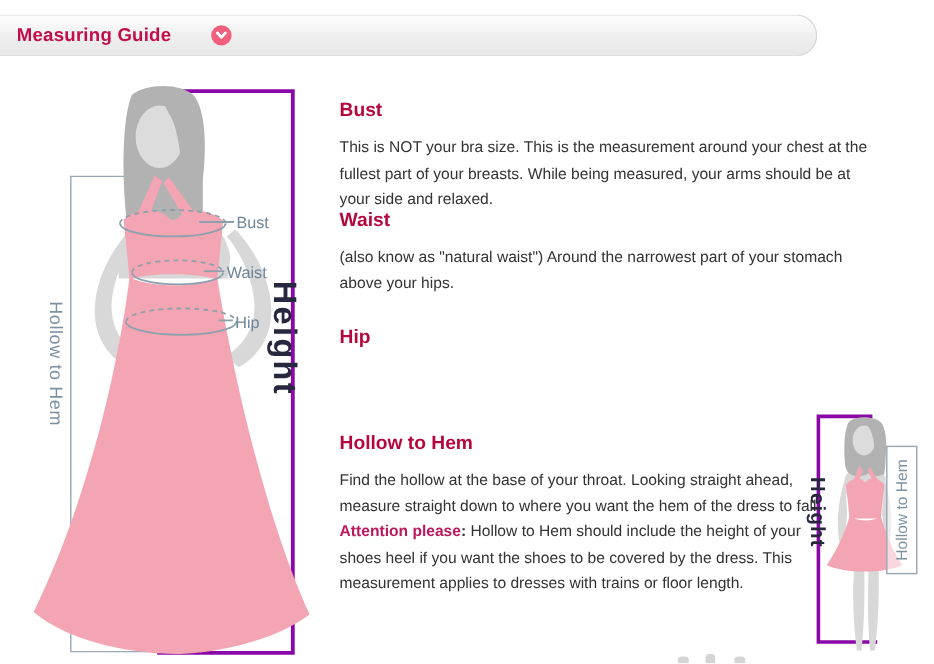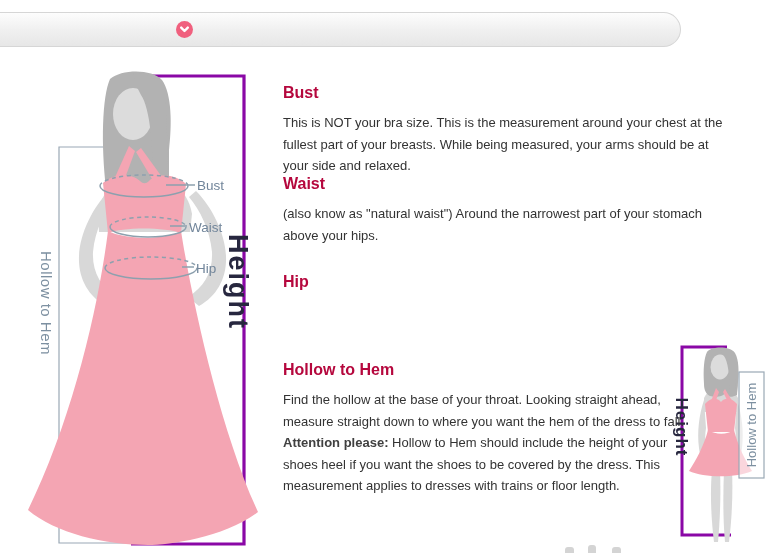--- a/index.html
+++ b/index.html
@@ -18,21 +18,21 @@
   .chevron-circle svg{position:absolute;left:0;top:0;}
 
   
   .section{position:absolute;left:283px;}
   .section-title{margin:0 0 9px 0;font-size:16px;line-height:20px;font-weight:bold;color:#b5073d;}
   .section-body{margin:0;font-size:13px;line-height:21.5px;color:#333;}
   .sec-bust{top:83px;width:445px;}
   .sec-waist{top:174px;width:445px;}
   .sec-hip{top:272px;width:445px;}
   .sec-hollow{top:360px;width:402px;}
-  .attention{font-weight:bold;color:#404040;}
+  .attention{font-weight:bold;color:#be185d;}
   .attention-sep{font-weight:bold;color:#333;}
 
   
   .measure-label{position:absolute;font-size:13.5px;color:#71859a;}
   .bust-label{left:197px;top:178px;}
   .waist-label{left:189px;top:220px;}
   .hip-label{left:196px;top:261px;}
   .vtext{position:absolute;white-space:nowrap;}
   .height-large{left:237px;top:282px;transform:translate(-50%,-50%) rotate(90deg);
     font-size:27px;font-weight:bold;color:#27273f;letter-spacing:2px;}
@@ -50,20 +50,21 @@
   .frag1{left:565px;top:547px;width:9px;height:6px;}
   .frag2{left:588px;top:545px;width:8px;height:8px;}
   .frag3{left:612px;top:547px;width:9px;height:6px;}
 </style>
 </head>
 <body>
 
 <div class="page">
 
   <div class="header-bar">
+    <span class="header-title">Measuring Guide</span>
     <span class="chevron-circle">
       <svg width="17" height="17" viewBox="0 0 17 17">
         <path d="M5.2 6.6 L8.5 10 L11.8 6.6" fill="none" stroke="#ffffff" stroke-width="2.4" stroke-linecap="round" stroke-linejoin="round"></path>
       </svg>
     </span>
   </div>
 
   <svg class="diagram-svg" width="778" height="553" viewBox="0 0 778 553">
 
     <g>

